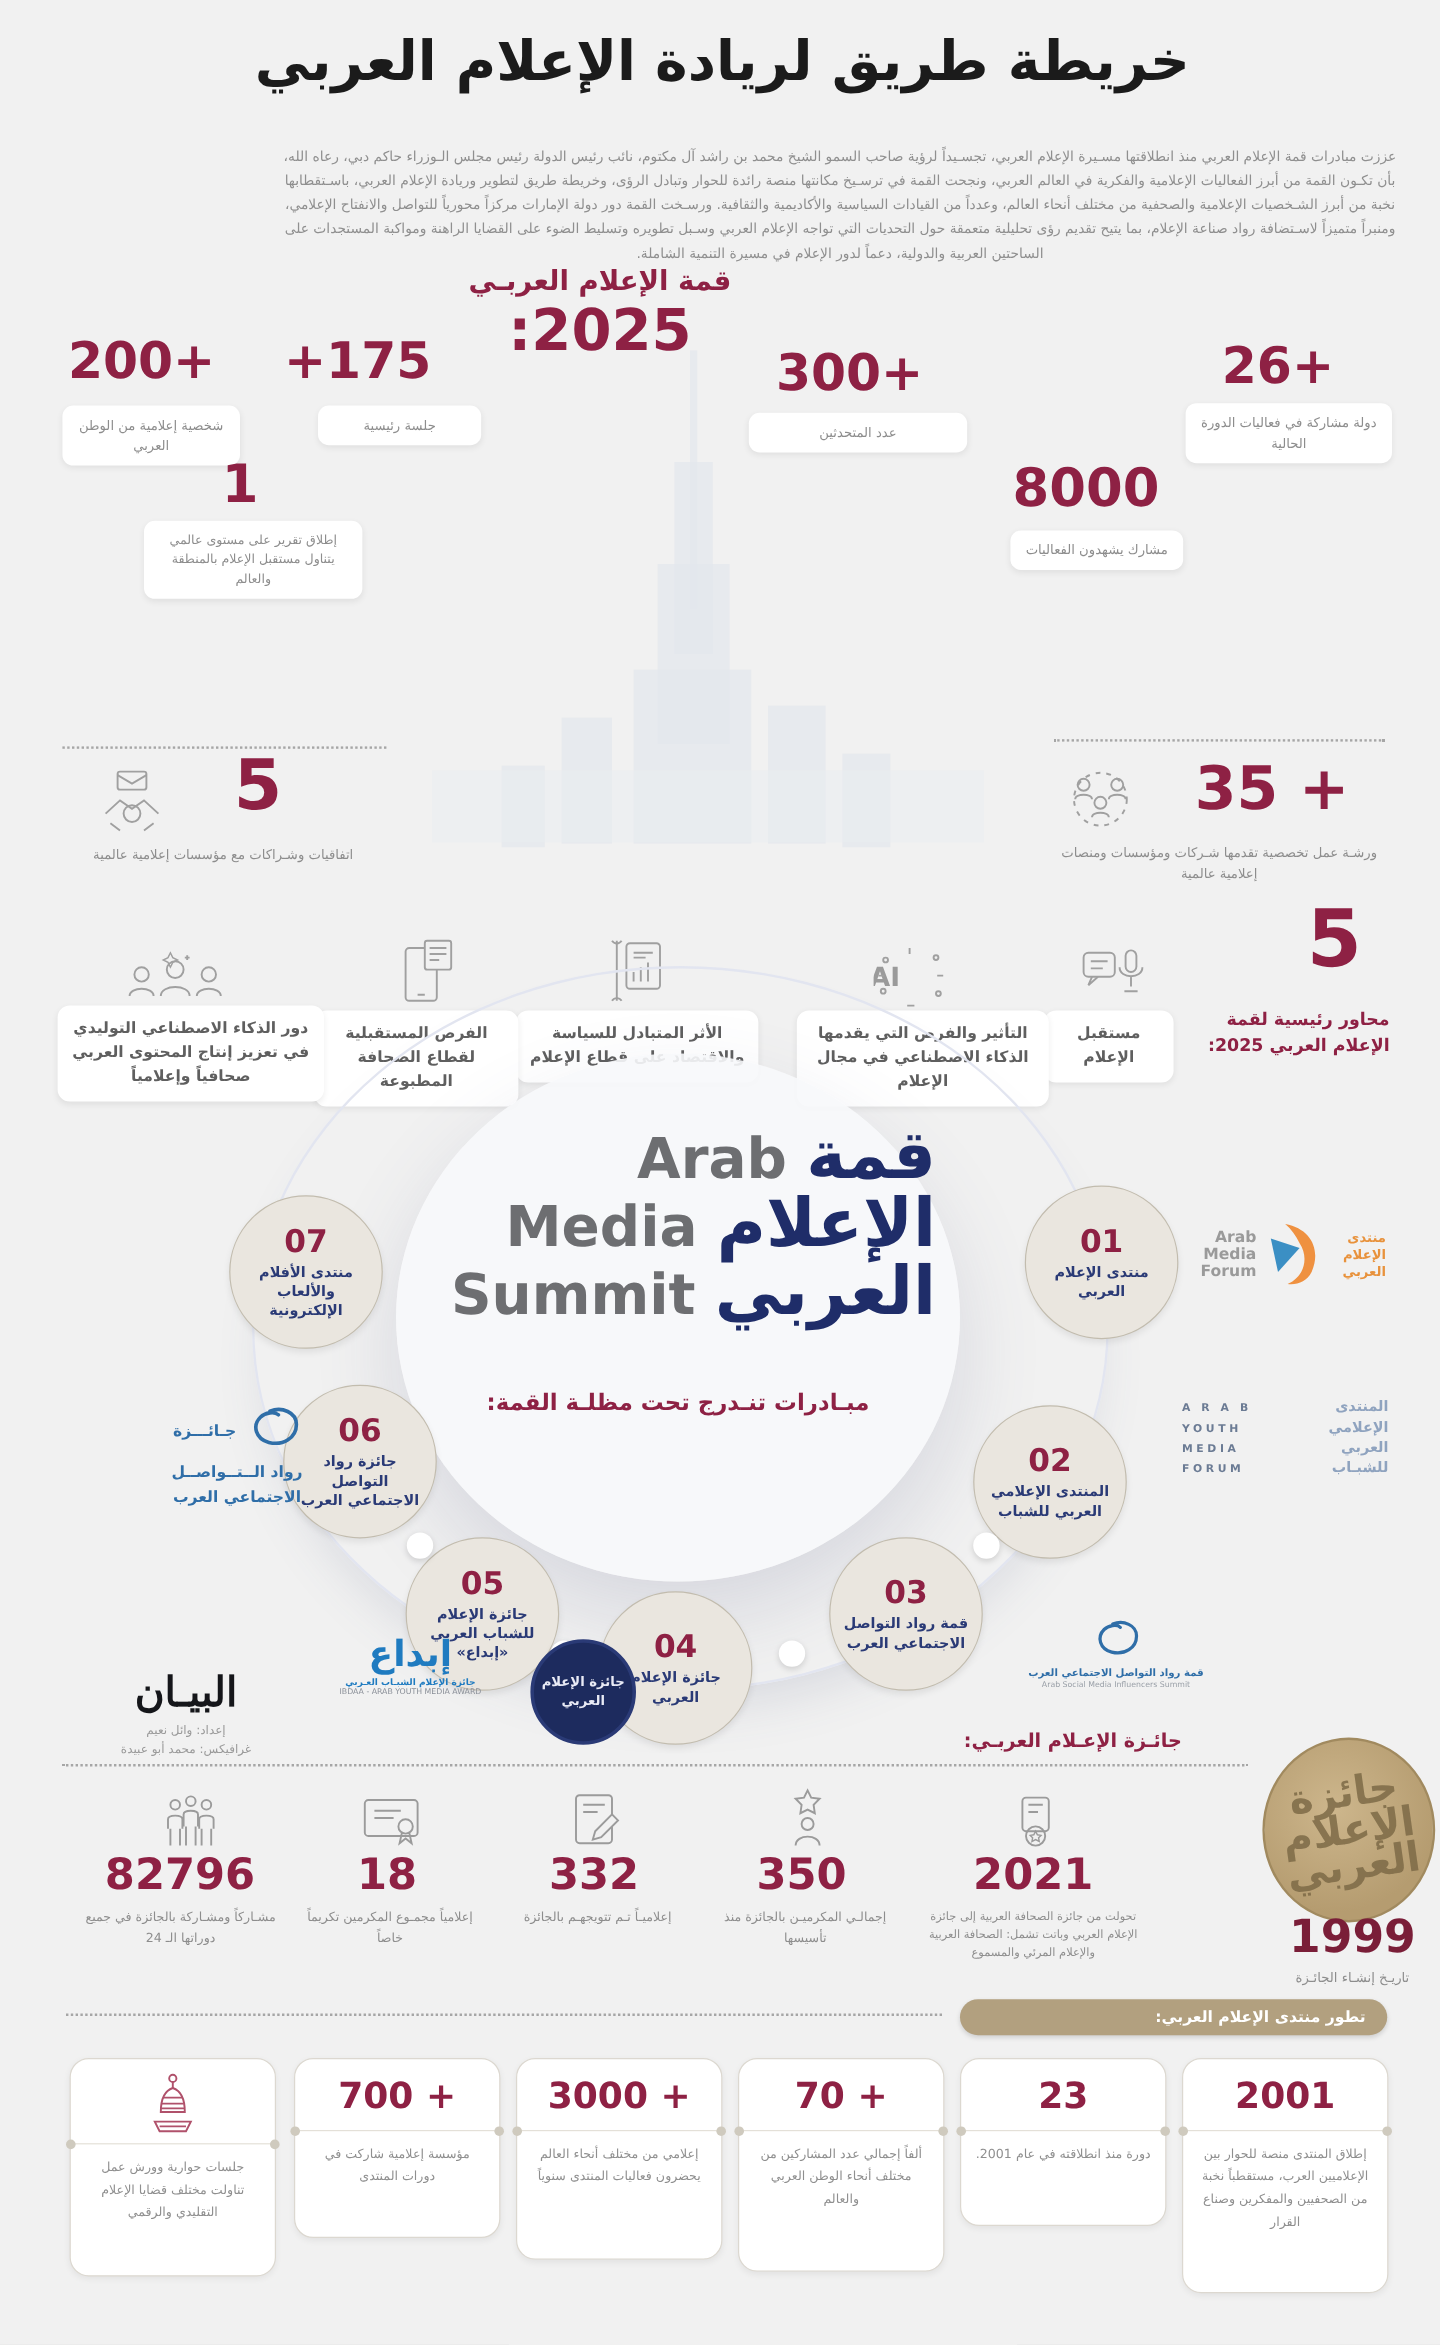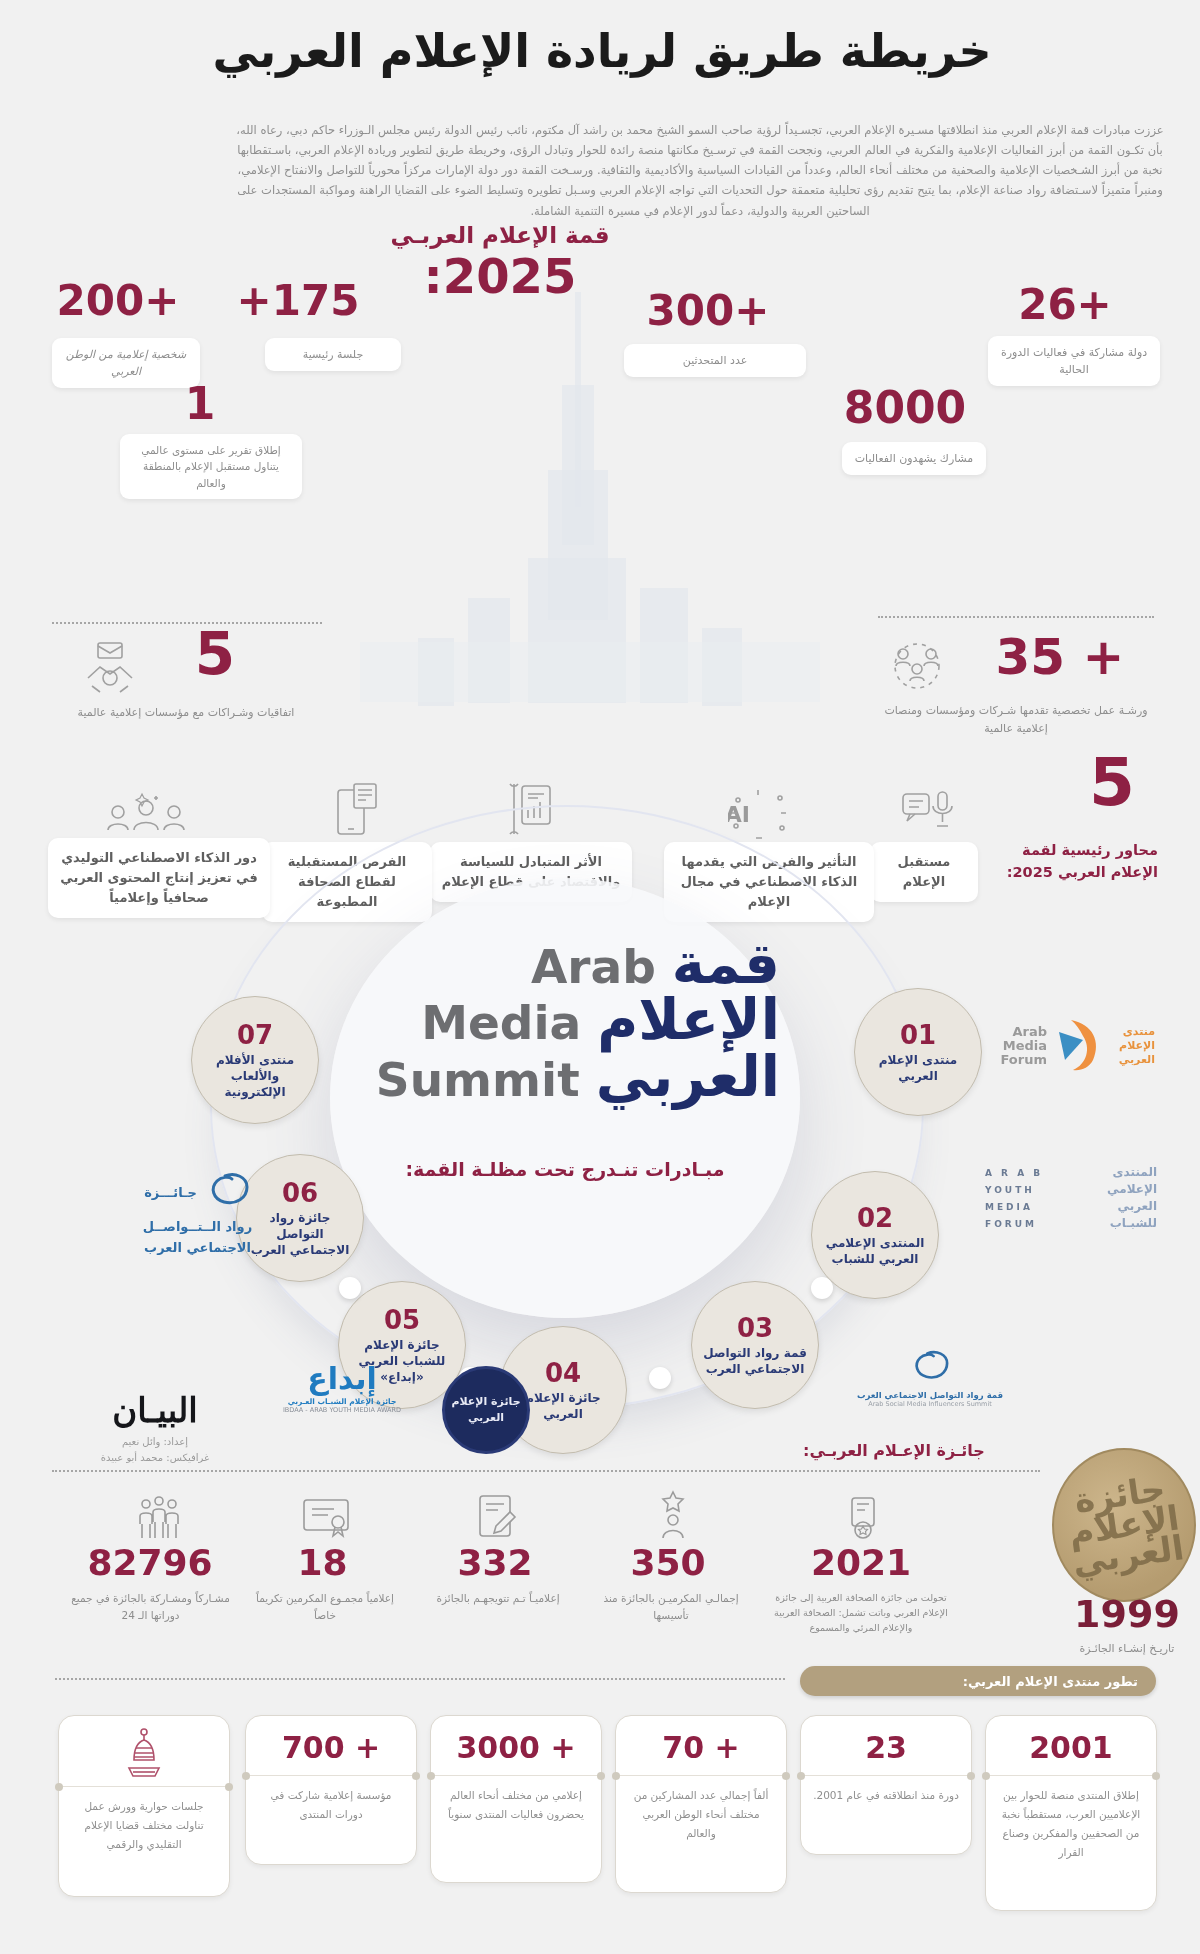--- a/index.html
+++ b/index.html
@@ -18,21 +18,21 @@
 
   
   .main-title{top:24px;left:40px;right:36px;text-align:center;font-size:46px;font-weight:bold;color:#1b1b1b;}
   .intro{top:120px;left:235px;width:930px;font-size:11.5px;line-height:1.75;color:#8f8f8f;text-align:center;}
 
   .summit-t1{top:222px;left:370px;width:260px;text-align:center;color:#8e2144;font-weight:bold;font-size:23px;}
   .summit-t2{top:248px;left:370px;width:260px;text-align:center;color:#8e2144;font-weight:bold;font-size:48px;direction:rtl;}
 
   
   .v200{top:276px;left:48px;width:140px;font-size:42px;}
-  .l200{top:338px;left:52px;width:132px;font-style:italic;}
+  .l200{top:338px;left:52px;width:132px;}
   .v175{top:276px;left:228px;width:140px;font-size:42px;}
   .l175{top:338px;left:238px;width:120px;margin-left:27px;}
   .v300{top:286px;left:628px;width:160px;font-size:42px;}
   .l300{top:344px;left:624px;width:166px;}
   .v26{top:280px;left:985px;width:160px;font-size:42px;}
   .l26{top:336px;left:988px;width:156px;}
   .v1{top:378px;left:150px;width:100px;font-size:44px;}
   .l1{top:434px;left:120px;width:166px;font-size:10.5px;}
   .v8000{top:382px;left:820px;width:170px;font-size:44px;}
   .l8000{top:442px;left:842px;width:128px;}

